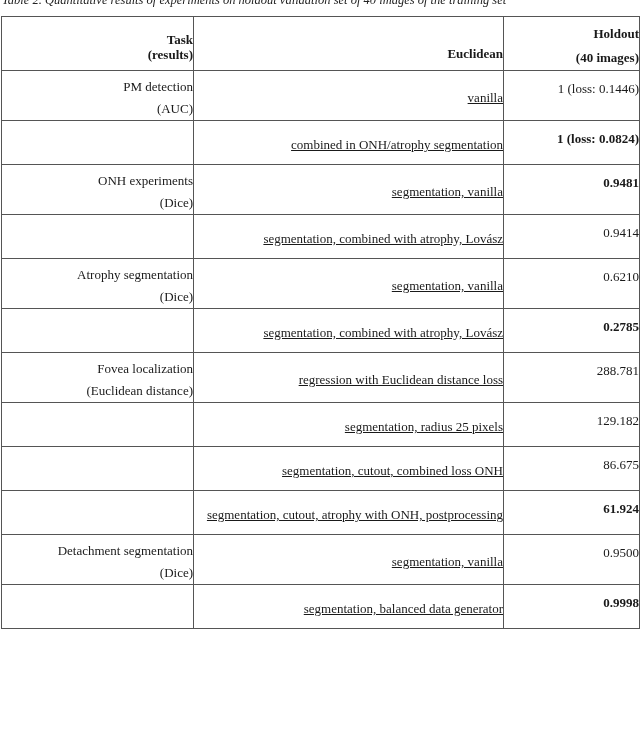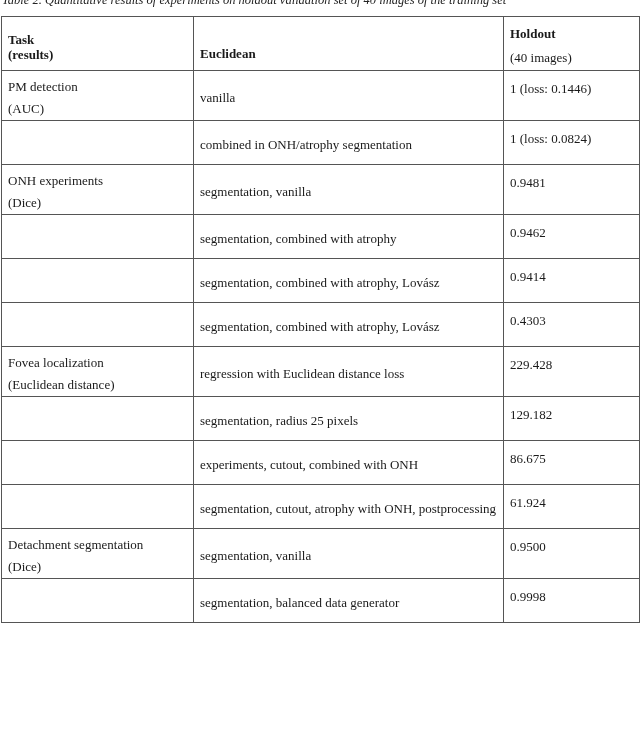--- a/index.html
+++ b/index.html
@@ -35,21 +35,21 @@
       font-size: 13px;
     }
     table.results col.c-task { width: 192px; }
     table.results col.c-exp { width: 310px; }
     table.results col.c-hold { width: 136px; }
     table.results th,
     table.results td {
       border: 1.5px solid #555555;
       padding: 0 0 0 6px;
       vertical-align: middle;
-      text-align: left;
+      text-align: right;
       height: 44px;
       box-sizing: border-box;
       margin-top: 32px;
     }
     table.results th {
       font-weight: bold;
     }
     .task-cell {
       vertical-align: top !important;
       padding-top: 5px !important;
@@ -63,31 +63,32 @@
     .hdr-exp {
       vertical-align: bottom !important;
       padding-bottom: 8px !important;
     }
     .hdr-hold {
       vertical-align: top !important;
       padding-top: 5px !important;
       line-height: 24px;
     }
     .hdr-hold .sub {
-      font-weight: normal;
+      font-weight: bold;
     }
     .val-cell {
       vertical-align: top !important;
       padding-top: 10px !important;
     }
     .exp-cell {
       line-height: 17px;
       padding-top: 4px !important;
-    }
-    .bold { font-weight: normal; }
+      text-decoration: underline;
+    }
+    .bold { font-weight: bold; }
     .task-name, .task-metric { display: block; }
   </style>
 </head>
 <body>
 
 <div class="caption">Table 2. Quantitative results of experiments on holdout validation set of 40 images of the training set</div>
 
 <table class="results">
   <colgroup>
     <col class="c-task">
@@ -130,61 +131,61 @@
           <span class="task-metric">(Dice)</span>
         </td>
         <td class="exp-cell">segmentation, vanilla</td>
         <td class="val-cell bold">0.9481</td>
       </tr>
       <tr>
         <td class="task-cell">
           <span class="task-name"></span>
           <span class="task-metric"></span>
         </td>
-        <td class="exp-cell">segmentation, combined with atrophy</td>
-        <td class="val-cell">0.9462</td>
-      </tr>
-      <tr>
-        <td class="task-cell">
-          <span class="task-name"></span>
-          <span class="task-metric"></span>
-        </td>
         <td class="exp-cell">segmentation, combined with atrophy, Lovász</td>
         <td class="val-cell">0.9414</td>
       </tr>
       <tr>
         <td class="task-cell">
+          <span class="task-name">Atrophy segmentation</span>
+          <span class="task-metric">(Dice)</span>
+        </td>
+        <td class="exp-cell">segmentation, vanilla</td>
+        <td class="val-cell">0.6210</td>
+      </tr>
+      <tr>
+        <td class="task-cell">
           <span class="task-name"></span>
           <span class="task-metric"></span>
         </td>
         <td class="exp-cell">segmentation, combined with atrophy, Lovász</td>
-        <td class="val-cell bold">0.4303</td>
+        <td class="val-cell bold">0.2785</td>
       </tr>
       <tr>
         <td class="task-cell">
           <span class="task-name">Fovea localization</span>
           <span class="task-metric">(Euclidean distance)</span>
         </td>
         <td class="exp-cell">regression with Euclidean distance loss</td>
-        <td class="val-cell">229.428</td>
+        <td class="val-cell">288.781</td>
       </tr>
       <tr>
         <td class="task-cell">
           <span class="task-name"></span>
           <span class="task-metric"></span>
         </td>
         <td class="exp-cell">segmentation, radius 25 pixels</td>
         <td class="val-cell">129.182</td>
       </tr>
       <tr>
         <td class="task-cell">
           <span class="task-name"></span>
           <span class="task-metric"></span>
         </td>
-        <td class="exp-cell">experiments, cutout, combined with ONH</td>
+        <td class="exp-cell">segmentation, cutout, combined loss ONH</td>
         <td class="val-cell">86.675</td>
       </tr>
       <tr>
         <td class="task-cell">
           <span class="task-name"></span>
           <span class="task-metric"></span>
         </td>
         <td class="exp-cell">segmentation, cutout, atrophy with ONH, postprocessing</td>
         <td class="val-cell bold">61.924</td>
       </tr>

